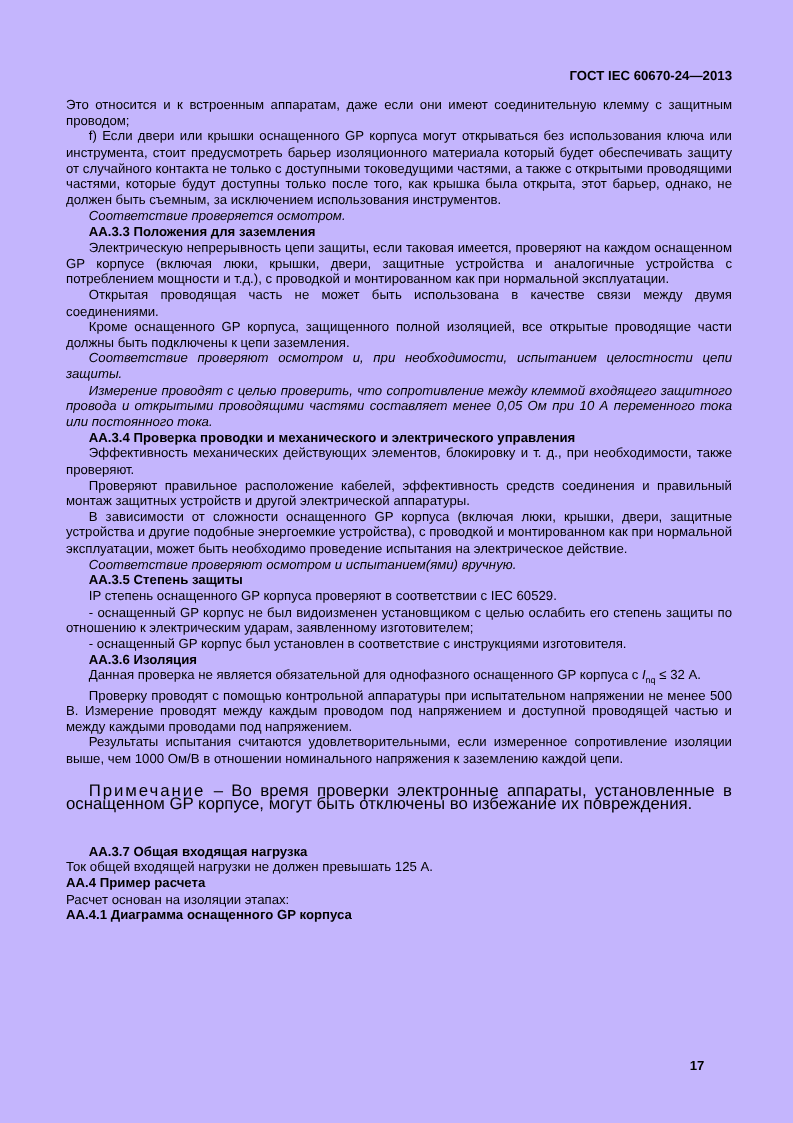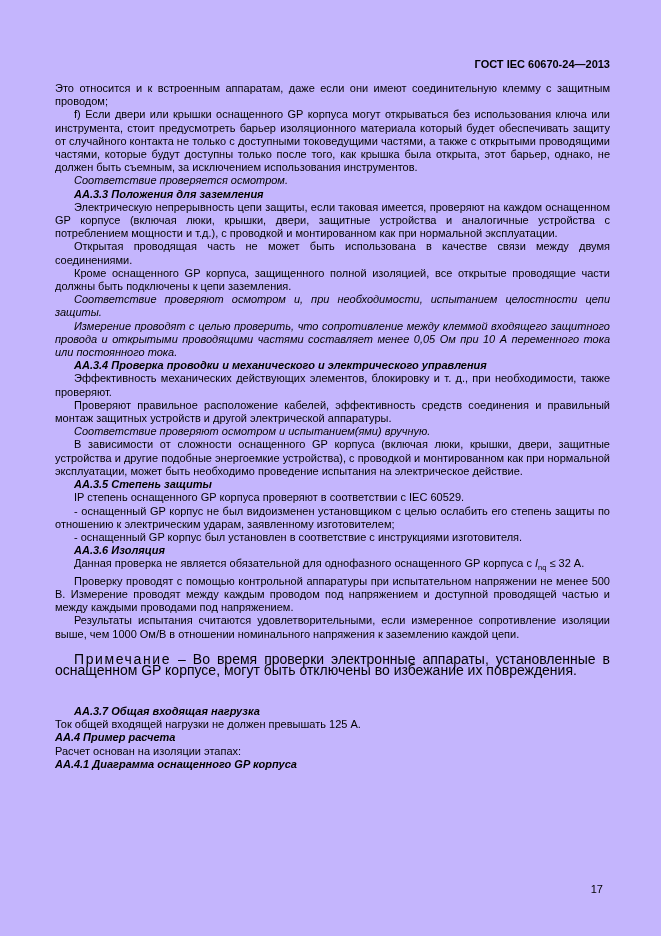--- a/index.html
+++ b/index.html
@@ -22,32 +22,33 @@
     font-size: 11px;
   }
   .content {
     position: absolute;
     top: 82px;
     left: 55px;
     width: 555px;
   }
   .para { margin: 0; text-align: justify; }
   .indent { text-indent: 19px; }
-  .heading { font-weight: bold; font-style: italic; }
+  .heading { font-weight: bold; }
   .italic { font-style: italic; }
   .note { font-size: 14px; line-height: 11.6px; }
   .gap-before { margin-top: 13px; }
   .gap-before-lg { margin-top: 28px; }
   .sub { vertical-align: sub; font-size: 7.5px; font-style: normal; }
   .spaced { letter-spacing: 1.6px; }
   .page-number {
     position: absolute;
     bottom: 40px;
-    right: 58px;
+    right: 74px;
     font-size: 11px;
+    font-weight: bold;
   }
 </style>
 </head>
 <body>
 
 <div class="page">
   <div class="doc-header">ГОСТ IEC 60670-24—2013</div>
 
   <div class="content">
       <p class="para body">Это относится и к встроенным аппаратам, даже если они имеют соединительную клемму с защитным проводом;</p>
@@ -55,22 +56,22 @@
       <p class="para italic indent">Соответствие проверяется осмотром.</p>
       <p class="para heading indent">АА.3.3 Положения для заземления</p>
       <p class="para body indent">Электрическую непрерывность цепи защиты, если таковая имеется, проверяют на каждом оснащенном GP корпусе (включая люки, крышки, двери, защитные устройства и аналогичные устройства с потреблением мощности и т.д.), с проводкой и монтированном как при нормальной эксплуатации.</p>
       <p class="para body indent">Открытая проводящая часть не может быть использована в качестве связи между двумя соединениями.</p>
       <p class="para body indent">Кроме оснащенного GP корпуса, защищенного полной изоляцией, все открытые проводящие части должны быть подключены к цепи заземления.</p>
       <p class="para italic indent">Соответствие проверяют осмотром и, при необходимости, испытанием целостности цепи защиты.</p>
       <p class="para italic indent">Измерение проводят с целью проверить, что сопротивление между клеммой входящего защитного провода и открытыми проводящими частями составляет менее 0,05 Ом при 10 А переменного тока или постоянного тока.</p>
       <p class="para heading indent">АА.3.4 Проверка проводки и механического и электрического управления</p>
       <p class="para body indent">Эффективность механических действующих элементов, блокировку и т. д., при необходимости, также проверяют.</p>
       <p class="para body indent">Проверяют правильное расположение кабелей, эффективность средств соединения и правильный монтаж защитных устройств и другой электрической аппаратуры.</p>
+      <p class="para body indent">В зависимости от сложности оснащенного GP корпуса (включая люки, крышки, двери, защитные устройства и другие подобные энергоемкие устройства), с проводкой и монтированном как при нормальной эксплуатации, может быть необходимо проведение испытания на электрическое действие.</p>
       <p class="para italic indent">Соответствие проверяют осмотром и испытанием(ями) вручную.</p>
-      <p class="para body indent">В зависимости от сложности оснащенного GP корпуса (включая люки, крышки, двери, защитные устройства и другие подобные энергоемкие устройства), с проводкой и монтированном как при нормальной эксплуатации, может быть необходимо проведение испытания на электрическое действие.</p>
       <p class="para heading indent">АА.3.5 Степень защиты</p>
       <p class="para body indent">IP степень оснащенного GP корпуса проверяют в соответствии с IEC 60529.</p>
       <p class="para body indent">- оснащенный GP корпус не был видоизменен установщиком с целью ослабить его степень защиты по отношению к электрическим ударам, заявленному изготовителем;</p>
       <p class="para body indent">- оснащенный GP корпус был установлен в соответствие с инструкциями изготовителя.</p>
       <p class="para heading indent">АА.3.6 Изоляция</p>
       <p class="para body indent"><span>Данная проверка не является обязательной для однофазного оснащенного GP корпуса с </span><span class="italic">I</span><span class="sub">nq</span><span> ≤ 32 А.</span></p>
       <p class="para body indent">Проверку проводят с помощью контрольной аппаратуры при испытательном напряжении не менее 500 В. Измерение проводят между каждым проводом под напряжением и доступной проводящей частью и между каждыми проводами под напряжением.</p>
       <p class="para body indent">Результаты испытания считаются удовлетворительными, если измеренное сопротивление изоляции выше, чем 1000 Ом/В в отношении номинального напряжения к заземлению каждой цепи.</p>
       <p class="para note indent gap-before"><span class="spaced">Примечание</span><span> – Во время проверки электронные аппараты, установленные в оснащенном GP корпусе, могут быть отключены во избежание их повреждения.</span></p>
       <p class="para heading indent gap-before-lg">АА.3.7 Общая входящая нагрузка</p>

